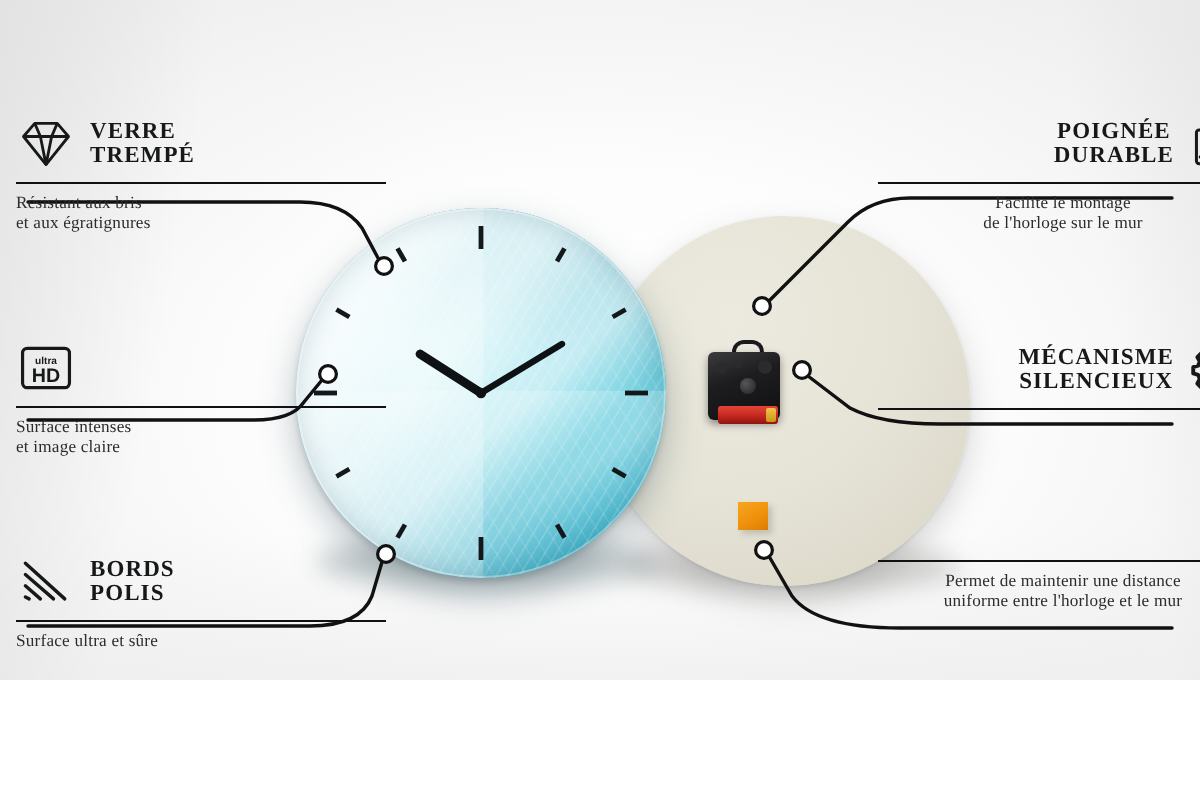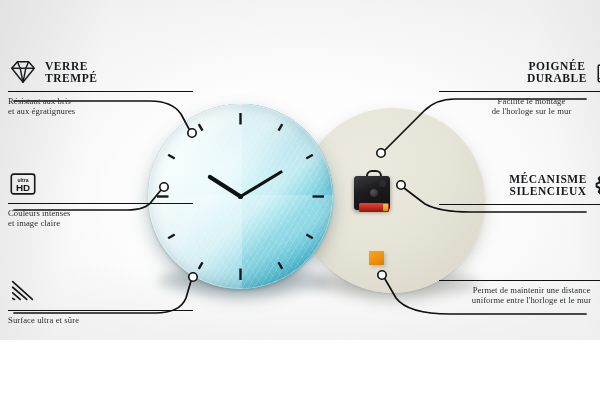--- a/index.html
+++ b/index.html
@@ -228,34 +228,36 @@
 
   <div class="feat left" id="f-impr">
     <div class="feat-head">
       <svg class="feat-icon" viewBox="0 0 32 32">
         <rect x="3.5" y="5.5" width="25" height="21" rx="2.5" fill="none" stroke="#16181a" stroke-width="1.7"></rect>
         <text x="16" y="14" text-anchor="middle" font-family="Liberation Sans, sans-serif" font-size="5.4" font-weight="700" fill="#16181a">ultra</text>
         <text x="16" y="23.5" text-anchor="middle" font-family="Liberation Sans, sans-serif" font-size="10.5" font-weight="700" fill="#16181a">HD</text>
       </svg>
     </div>
     <div class="rule"></div>
-    <div class="feat-sub">Couleurs intenses
+    <div class="feat-sub">Surface intenses
 et image claire</div>
   </div>
 
   <div class="feat left" id="f-bords">
     <div class="feat-head">
       <svg class="feat-icon" viewBox="0 0 32 32">
         <g stroke="#16181a" stroke-width="1.8" stroke-linecap="round">
           <line x1="5" y1="6" x2="26" y2="25"></line>
           <line x1="5" y1="12" x2="20" y2="25"></line>
           <line x1="5" y1="18" x2="13" y2="25"></line>
           <line x1="5" y1="24" x2="7" y2="25"></line>
         </g>
       </svg>
+      <div class="feat-title">BORDS
+POLIS</div>
     </div>
     <div class="rule"></div>
     <div class="feat-sub">Surface ultra et sûre</div>
   </div>
 
   <div class="feat right" id="f-poignee">
     <div class="feat-head">
       <div class="feat-title">POIGNÉE
 DURABLE</div>
       <svg class="feat-icon" viewBox="0 0 32 32">

